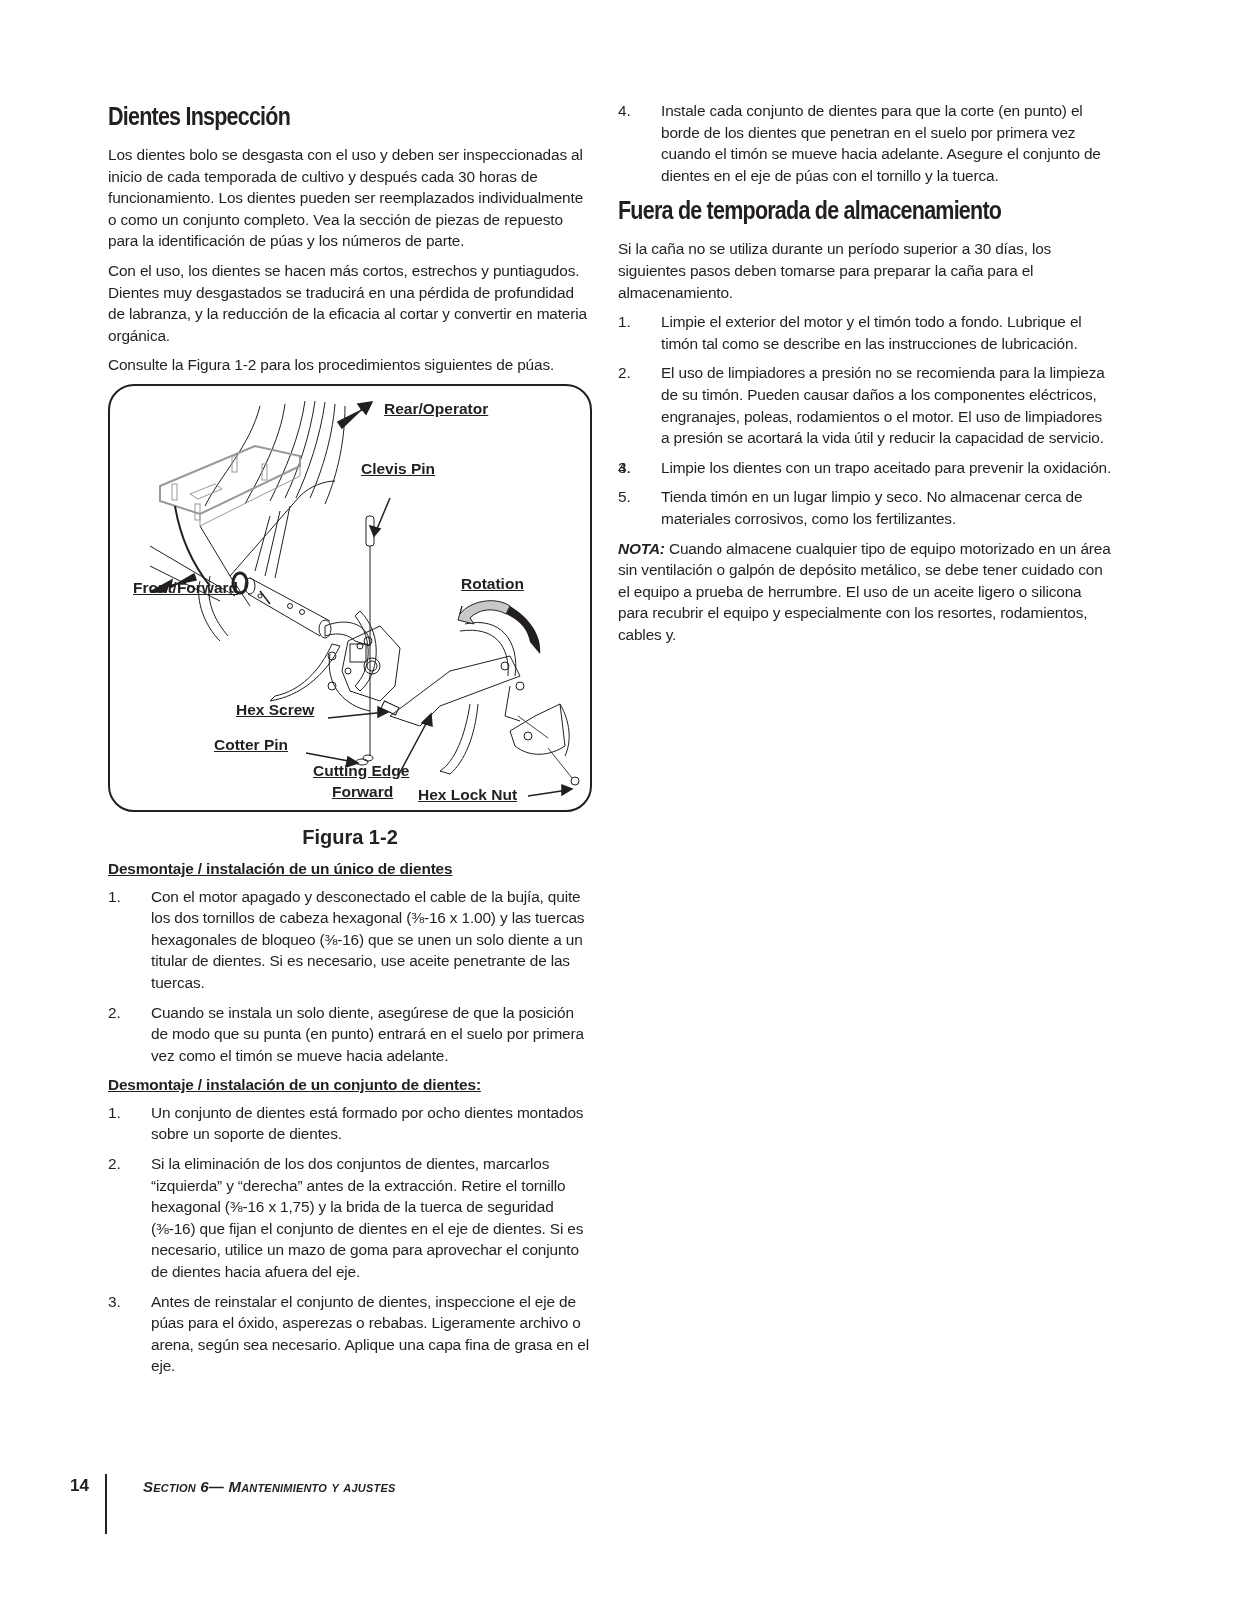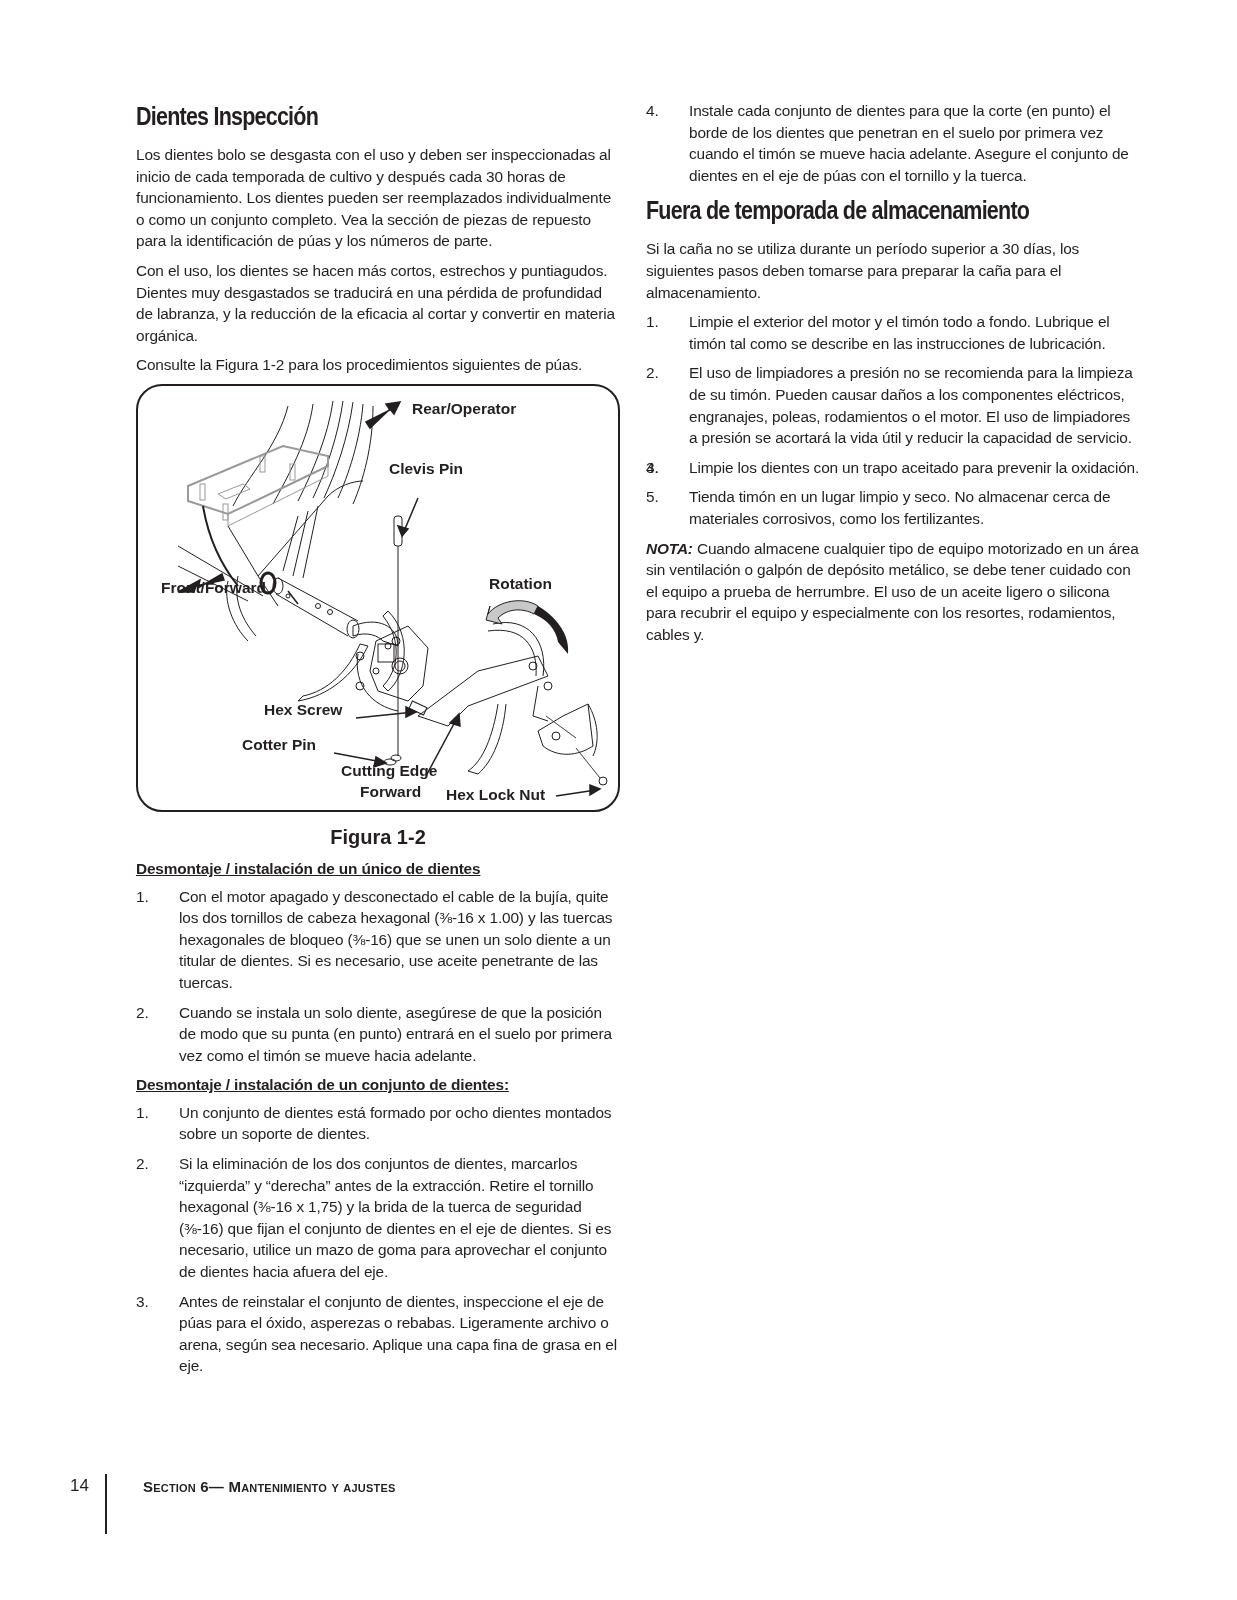--- a/index.html
+++ b/index.html
@@ -1,21 +1,21 @@
 <!DOCTYPE html>
 <html><head>
 <meta charset="utf-8">
 <style>
   html, body { margin: 0; padding: 0; background: #ffffff; }
   body {
     width: 1237px; height: 1600px; position: relative; overflow: hidden;
     font-family: "Liberation Sans", "DejaVu Sans", sans-serif;
     color: #231f20;
   }
-  .col { position: absolute; top: 100px; margin-left: 28px; }
+  .col { position: absolute; top: 100px; }
   .col-left { left: 108px; width: 484px; }
   .col-right { left: 618px; width: 495px; }
 
   h2.section-heading {
     font-family: "Liberation Sans Narrow", "Liberation Sans", sans-serif;
     font-weight: bold; font-size: 25px; letter-spacing: -0.9px;
     margin: 0 0 12px 0; line-height: 32px;
     transform: scaleX(0.86); transform-origin: left center;
     white-space: nowrap;
   }
@@ -36,38 +36,38 @@
   .nota-label { font-weight: bold; font-style: italic; }
 
   .figure-box {
     position: relative; width: 484px; height: 428px;
     border: 2px solid #231f20; border-radius: 26px;
     margin: 6px 0 14px 0; box-sizing: border-box; overflow: hidden;
   }
   .figure-box svg { position: absolute; left: 0; top: 0; }
   .fig-label {
     position: absolute; font-weight: bold; font-size: 15.5px;
-    line-height: 18px; white-space: nowrap; color: #231f20;
+    line-height: 18px; white-space: nowrap; color: #231f20; text-decoration: underline;
   }
   .fig-caption {
     text-align: center; font-weight: bold; font-size: 20px;
     margin: 0 0 10px 0; line-height: 22px;
   }
 
   .footer-num {
-    position: absolute; left: 70px; top: 1476px; font-weight: normal;
+    position: absolute; left: 70px; top: 1476px; font-weight: bold;
     font-size: 17px;
   }
   .footer-rule {
     position: absolute; left: 105px; top: 1474px; width: 2px; height: 60px;
     background: #231f20;
   }
   .footer-title {
     position: absolute; left: 143px; top: 1478px; font-weight: bold;
-    font-size: 15px; font-variant: small-caps; letter-spacing: 0.2px;
+    font-size: 15px; font-variant: small-caps; letter-spacing: 0.2px; font-style: italic;
   }
 </style>
 </head>
 <body>
 
 <div class="col col-left">
   <h2 class="section-heading">Dientes Inspección</h2>
   <p class="body">Los dientes bolo se desgasta con el uso y deben ser inspeccionadas al inicio de cada temporada de cultivo y después cada 30 horas de funcionamiento. Los dientes pueden ser reemplazados individualmente o como un conjunto completo. Vea la sección de piezas de repuesto para la identificación de púas y los números de parte.</p>
   <p class="body">Con el uso, los dientes se hacen más cortos, estrechos y puntiagudos. Dientes muy desgastados se traducirá en una pérdida de profundidad de labranza, y la reducción de la eficacia al cortar y convertir en materia orgánica.</p>
   <p class="body">Consulte la Figura 1-2 para los procedimientos siguientes de púas.</p>

